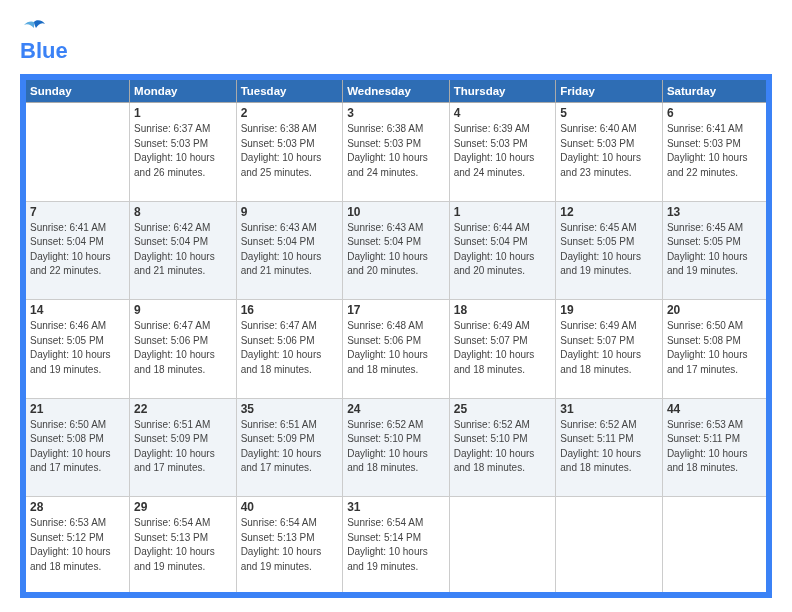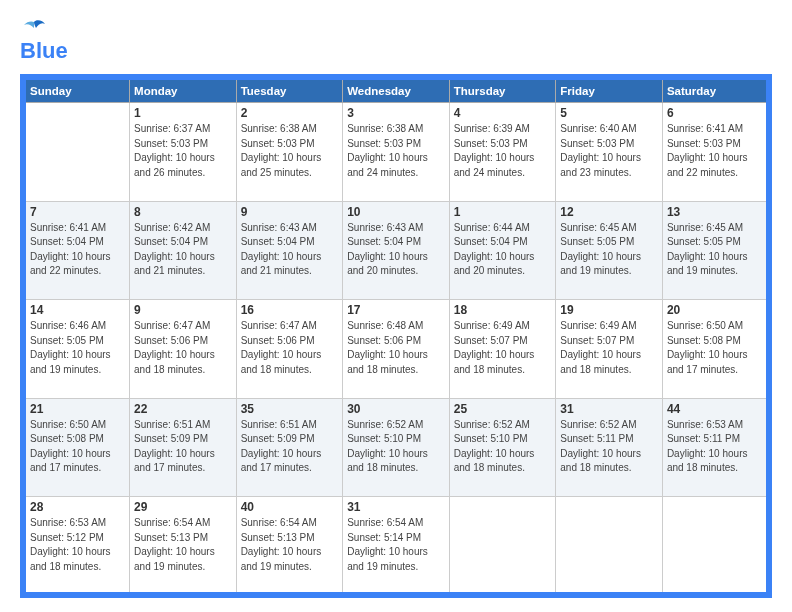--- a/index.html
+++ b/index.html
@@ -215,21 +215,21 @@
           </td>
           <td>
             <div class="day-number">22</div>
             <div class="day-info">Sunrise: 6:51 AM<br>Sunset: 5:09 PM<br>Daylight: 10 hours<br>and 17 minutes.</div>
           </td>
           <td>
             <div class="day-number">35</div>
             <div class="day-info">Sunrise: 6:51 AM<br>Sunset: 5:09 PM<br>Daylight: 10 hours<br>and 17 minutes.</div>
           </td>
           <td>
-            <div class="day-number">30</div>
+            <div class="day-number">24</div>
             <div class="day-info">Sunrise: 6:52 AM<br>Sunset: 5:10 PM<br>Daylight: 10 hours<br>and 18 minutes.</div>
           </td>
           <td>
             <div class="day-number">25</div>
             <div class="day-info">Sunrise: 6:52 AM<br>Sunset: 5:10 PM<br>Daylight: 10 hours<br>and 18 minutes.</div>
           </td>
           <td>
             <div class="day-number">31</div>
             <div class="day-info">Sunrise: 6:52 AM<br>Sunset: 5:11 PM<br>Daylight: 10 hours<br>and 18 minutes.</div>
           </td>

